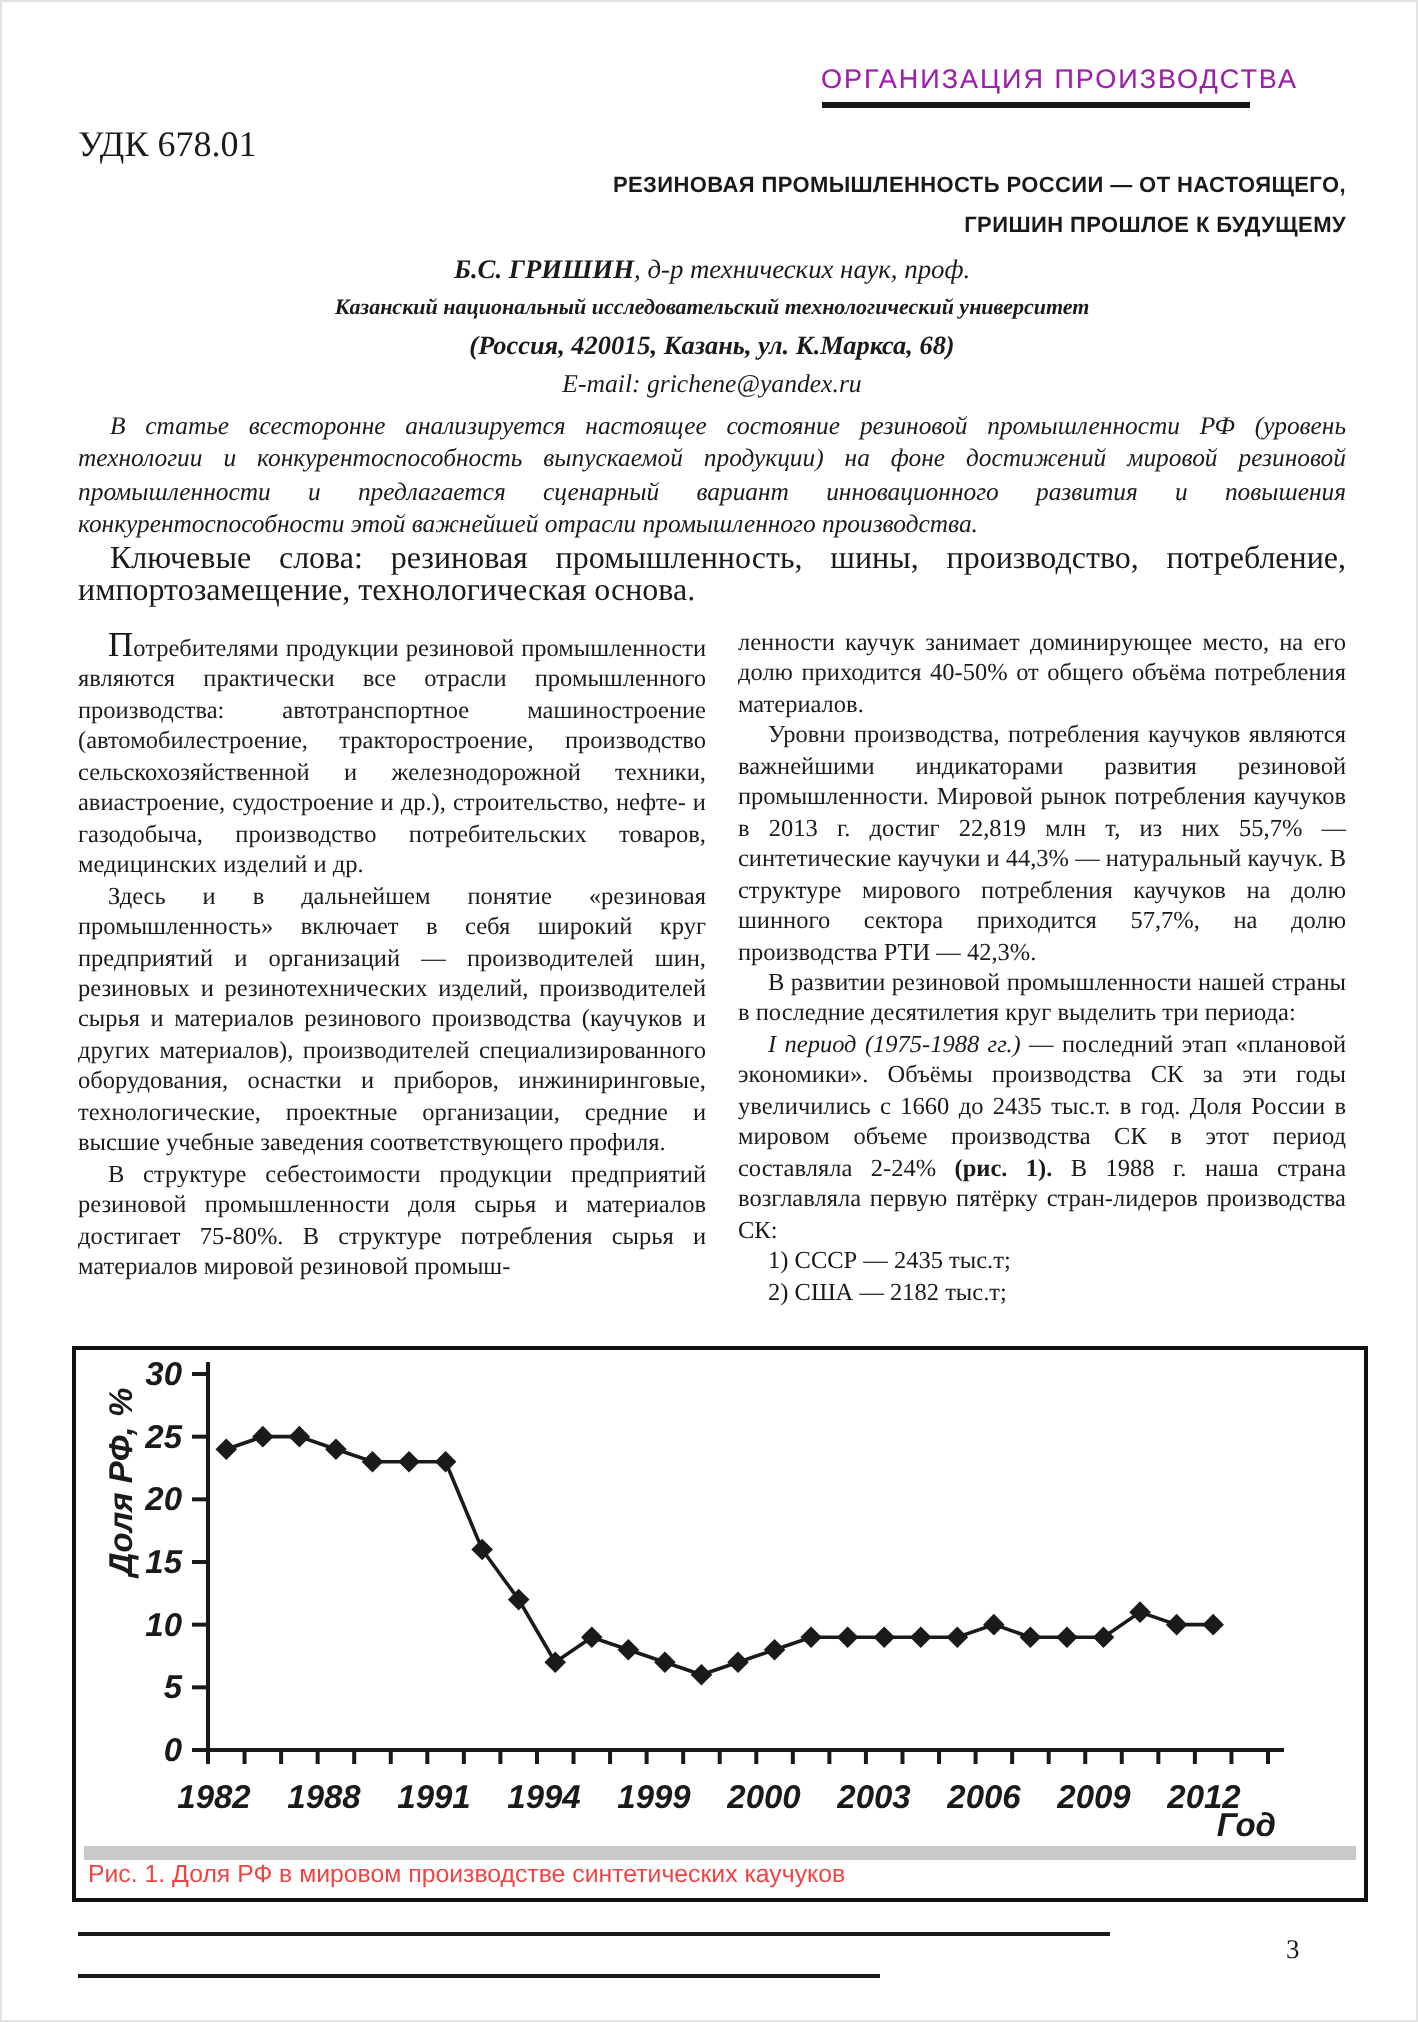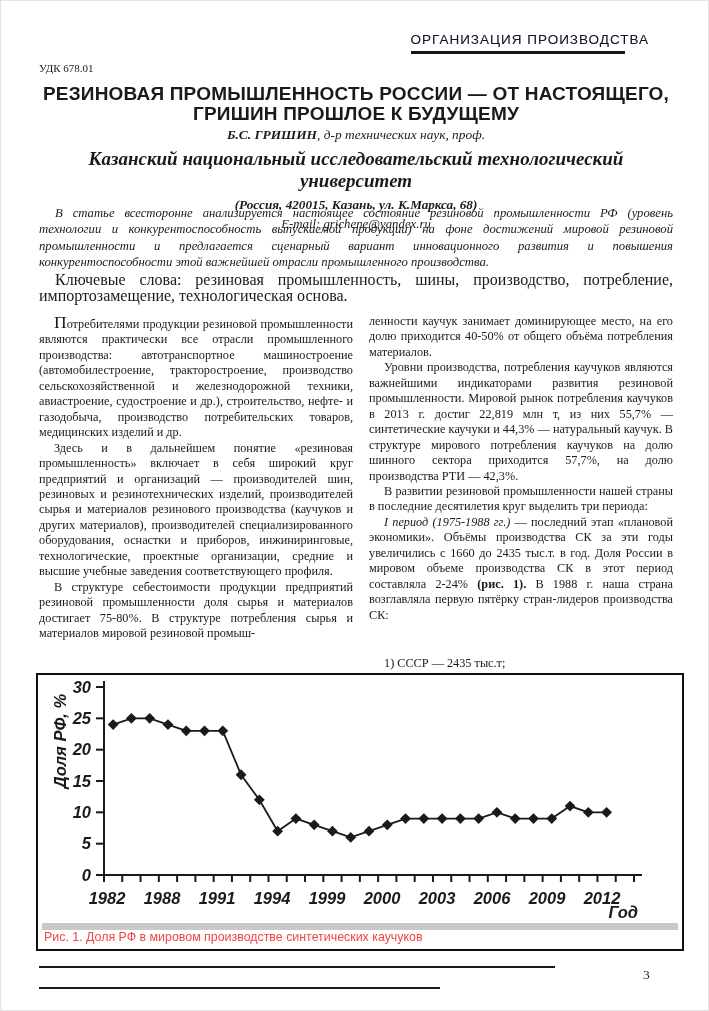--- a/index.html
+++ b/index.html
@@ -2,47 +2,47 @@
 <html><head>
 <meta charset="utf-8">
 <style>
   html,body{margin:0;padding:0;background:#ffffff;}
   .page{position:relative;width:709px;height:1011px;background:#fff;overflow:hidden;
         font-family:"Liberation Serif",serif;color:#1a1a1a;border:1px solid #e3e3e3;box-sizing:border-box;}
 
   
   .section-tag{position:absolute;top:31px;right:59px;text-align:right;}
   .section-tag .tag-text{font-family:"Liberation Sans",sans-serif;font-size:13.5px;letter-spacing:1px;
-        color:#0f172a;text-shadow:0 0 0 #bbb;}
+        color:#a21caf;text-shadow:0 0 0 #bbb;}
   .section-tag .tag-rule{height:3px;background:#161616;margin-top:4px;width:214px;}
 
-  .udc{position:absolute;left:38px;top:61px;font-size:11px;}
-
-  .title{position:absolute;left:38px;top:83px;width:634px;text-align:center;
-         font-family:"Liberation Sans",sans-serif;font-weight:bold;font-size:19px;line-height:19.5px;letter-spacing:.2px;}
+  .udc{position:absolute;left:38px;top:61px;font-size:18px;}
+
+  .title{position:absolute;left:38px;top:83px;width:634px;text-align:right;
+         font-family:"Liberation Sans",sans-serif;font-weight:bold;font-size:11px;line-height:19.5px;letter-spacing:.2px;}
 
   .authors{position:absolute;left:38px;top:126px;width:634px;text-align:center;}
   .a-line1{font-size:13.4px;font-style:italic;margin-bottom:5px;}
   .a-name{font-weight:bold;}
-  .a-affil{font-size:19px;font-style:italic;font-weight:bold;margin-bottom:5px;}
+  .a-affil{font-size:11px;font-style:italic;font-weight:bold;margin-bottom:5px;}
   .a-addr{font-size:13.2px;font-style:italic;margin-bottom:4px;font-weight:bold;}
   .a-mail{font-size:12.8px;font-style:italic;}
 
   .abstract{position:absolute;left:38px;top:204px;width:634px;font-size:12.7px;font-style:italic;
             line-height:16.4px;text-align:justify;text-indent:16px;}
   .keywords{position:absolute;left:38px;top:271px;width:634px;font-size:16px;
             line-height:16.2px;text-align:justify;text-indent:16px;}
 
   
   .col{position:absolute;top:313px;font-size:12.25px;line-height:15.45px;text-align:justify;}
   .col-left{left:38px;width:314px;}
   .col-right{left:368px;width:304px;}
   .col p{margin:0;text-indent:15px;}
   .col p.noindent{text-indent:0;}
-  .col p.listline{text-align:left;margin-top:33px;}
+  .col p.listline{text-align:left;}
   .initial{font-size:17.5px;line-height:1;}
   .ital{font-style:italic;}
   .bold{font-weight:bold;}
 
   
   .figure-box{position:absolute;left:35px;top:672px;width:648px;height:278px;border:2px solid #101010;
               box-sizing:border-box;background:#fff;}
   .figure-box svg{position:absolute;left:0;top:0;}
   svg text{font-family:"Liberation Sans",sans-serif;font-style:italic;font-weight:bold;font-size:16.5px;fill:#1a1a1a;}
   .fig-band{position:absolute;left:4px;right:4px;top:248px;height:7px;background:#c9c9c9;}

